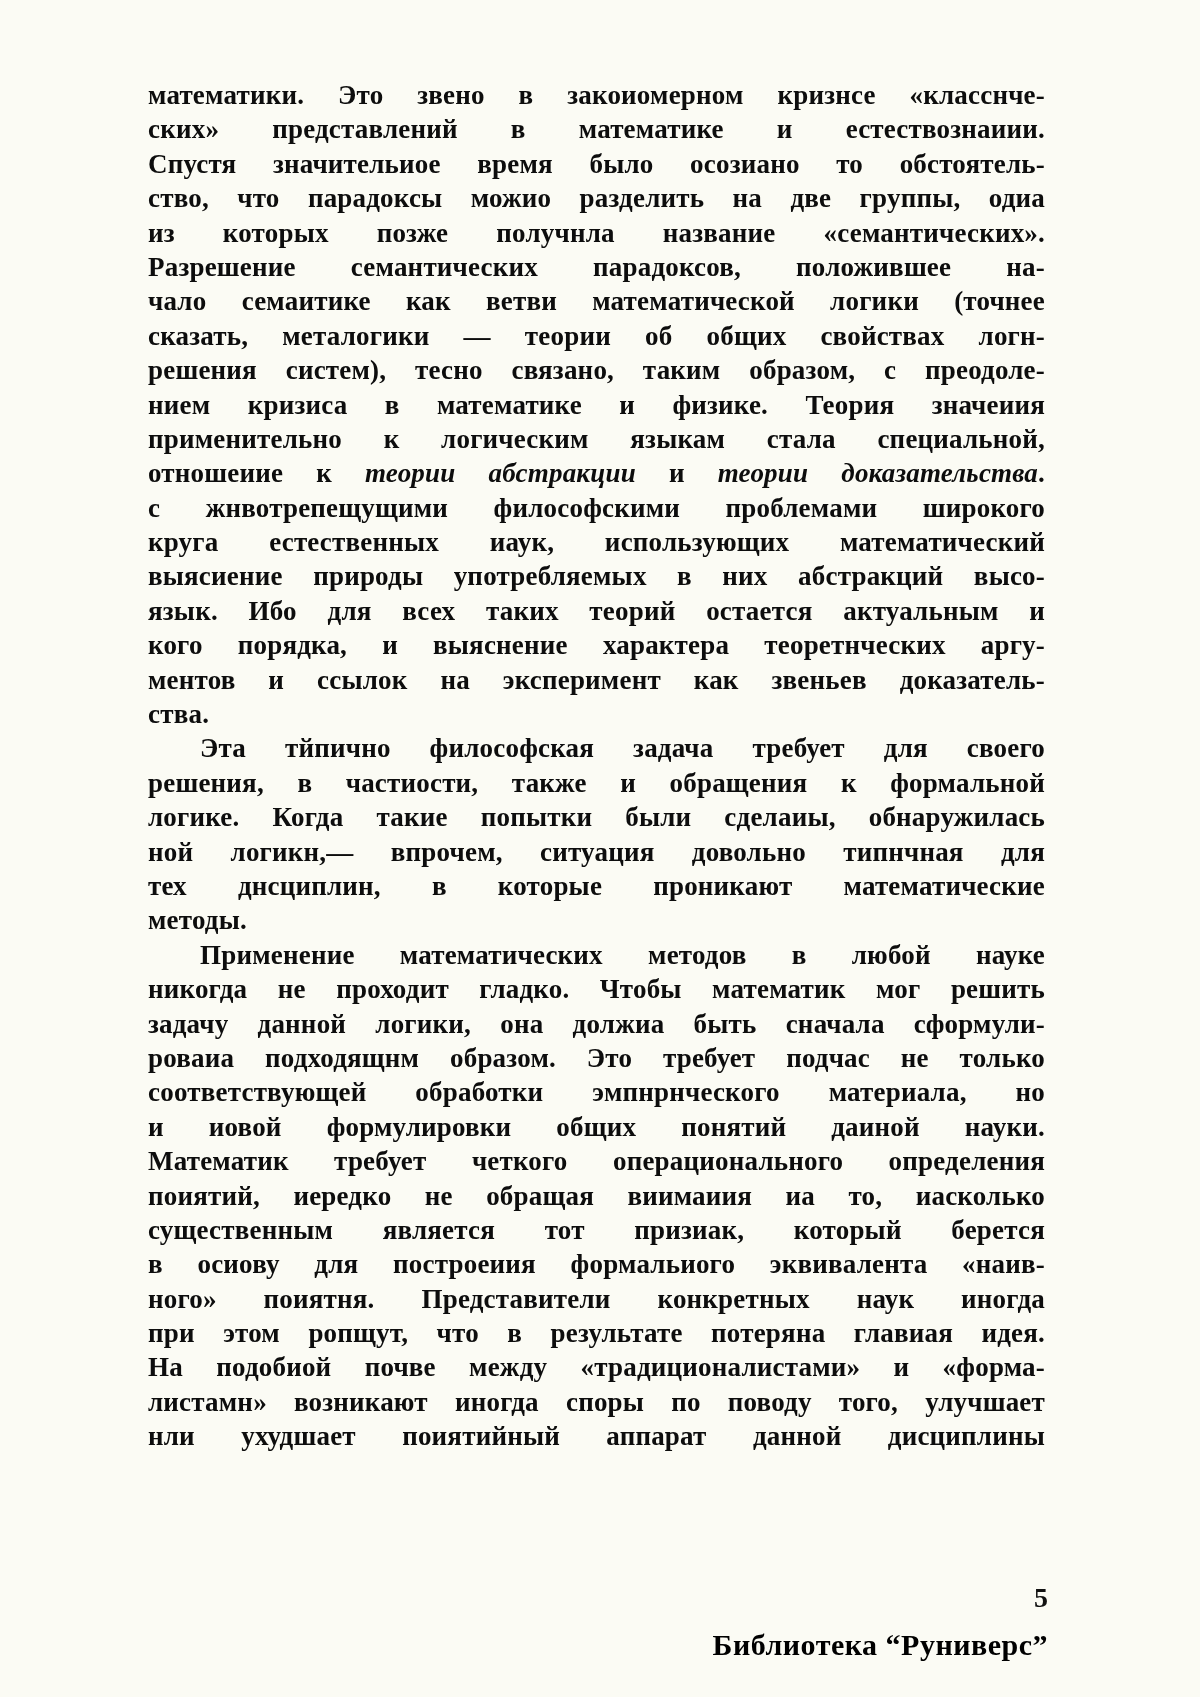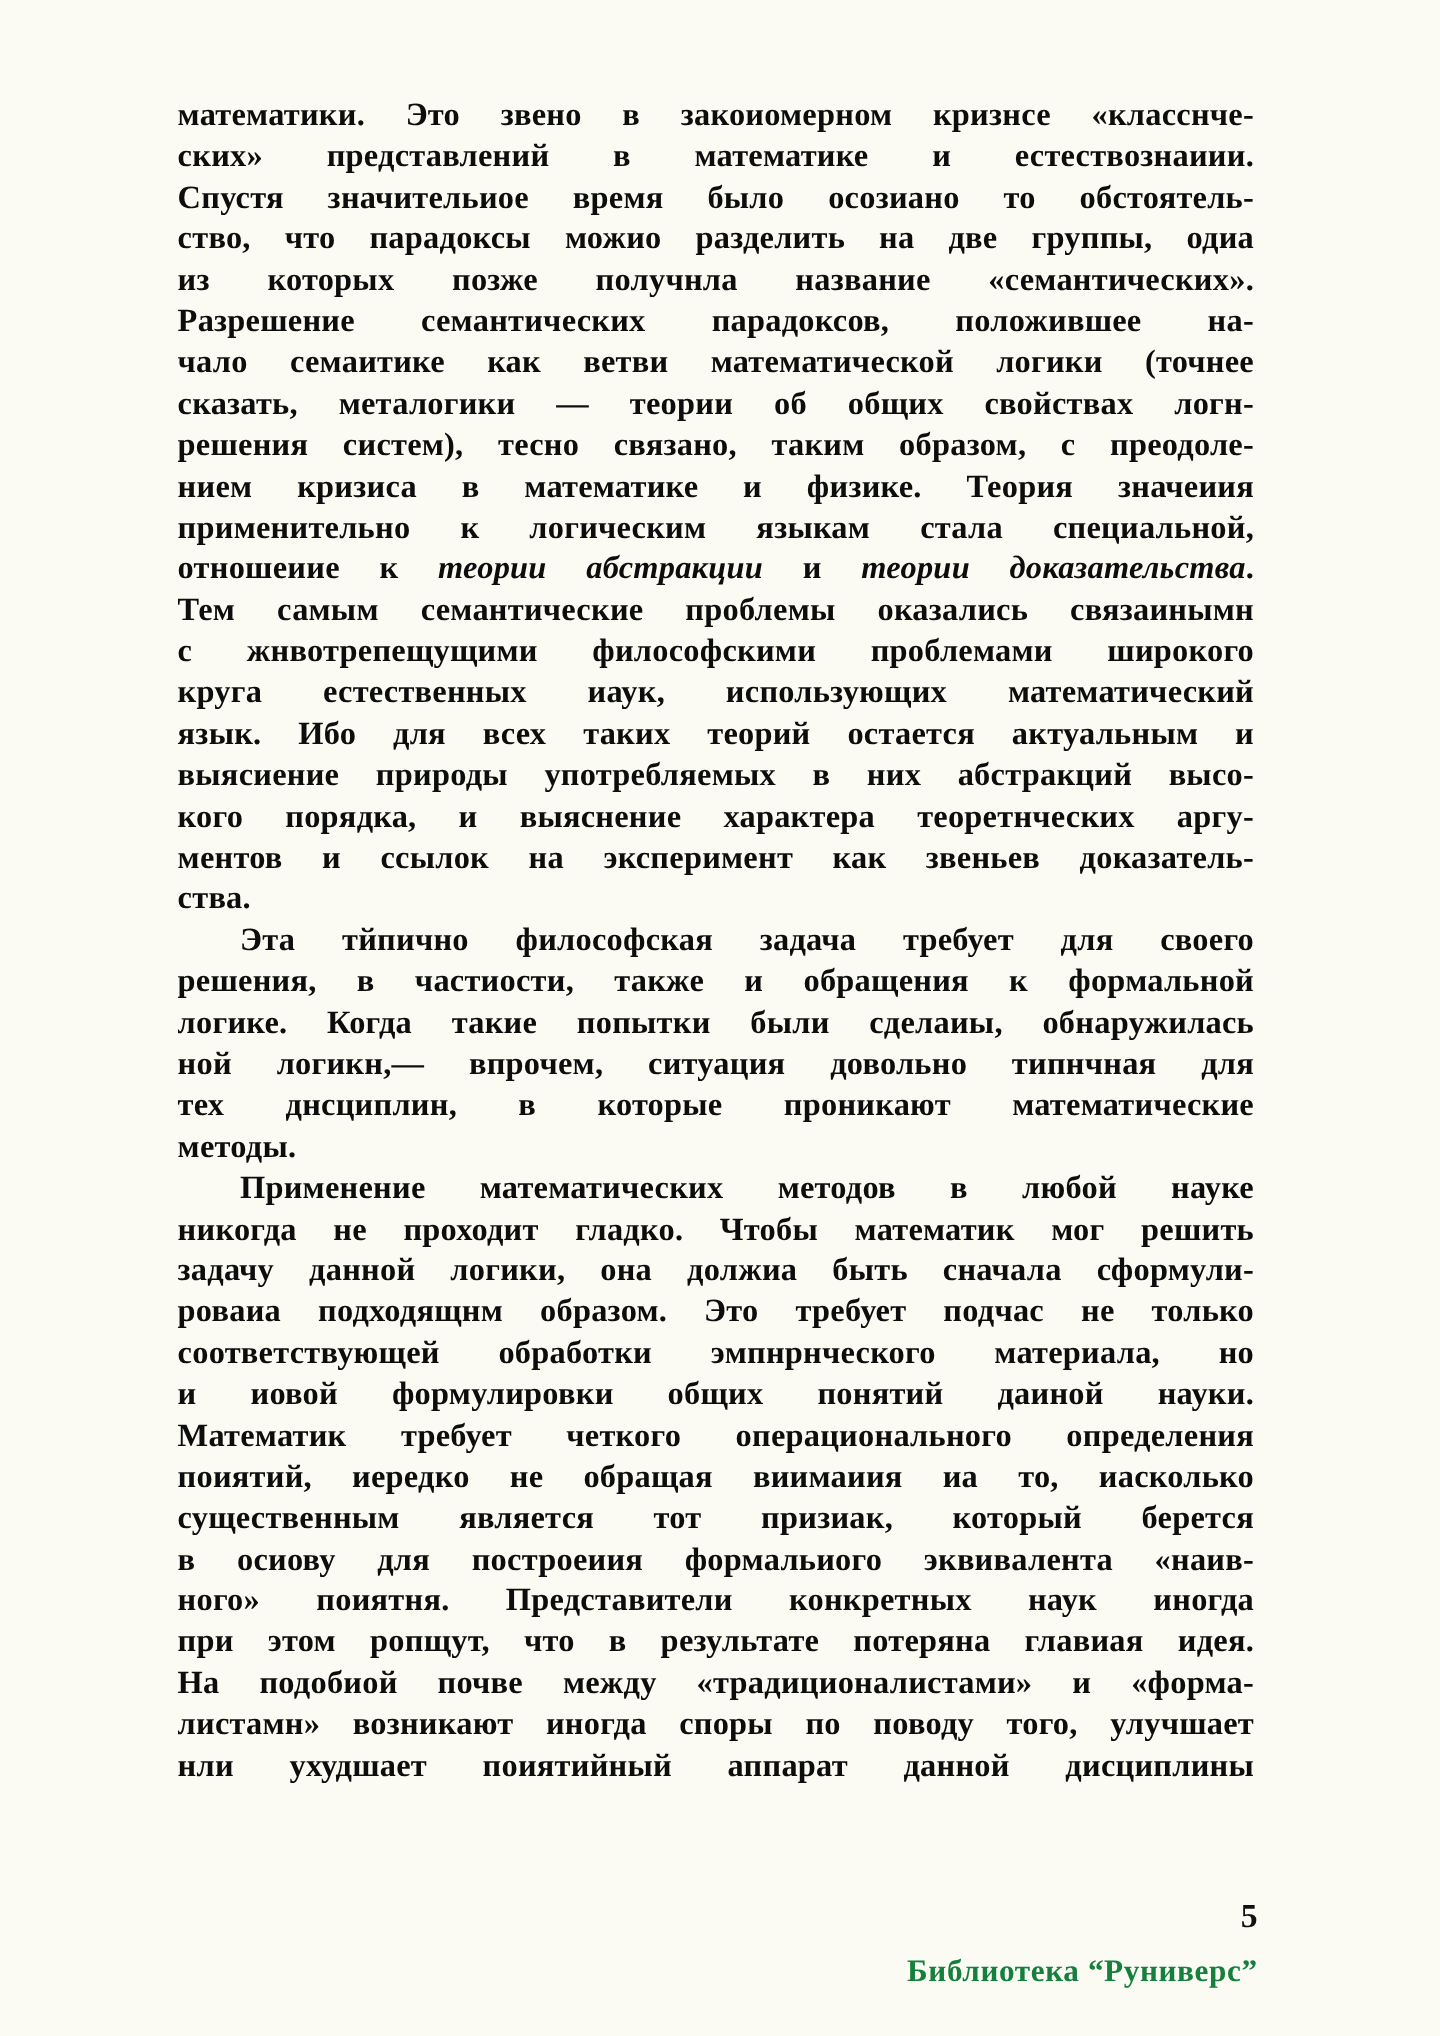--- a/index.html
+++ b/index.html
@@ -43,48 +43,47 @@
     top: 1582px;
     right: 152px;
     font-size: 28px;
     font-weight: bold;
     color: #111;
   }
   .watermark {
     position: absolute;
     top: 1628px;
     right: 152px;
-    font-size: 26px;
+    font-size: 30px;
     font-weight: bold;
-    color: #15803d;
+    color: #000000;
     letter-spacing: 0.5px;
   }
 </style>
 </head>
 <body>
 
 <div class="scan-page">
   <div class="page-text">
       <div class="line">математики. Это звено в закоиомерном кризнсе «класснче-</div>
       <div class="line">ских» представлений в математике и естествознаиии.</div>
       <div class="line">Спустя значительиое время было осозиано то обстоятель-</div>
       <div class="line">ство, что парадоксы можио разделить на две группы, одиа</div>
       <div class="line">из которых позже получнла название «семантических».</div>
       <div class="line">Разрешение семантических парадоксов, положившее на-</div>
       <div class="line">чало семаитике как ветви математической логики (точнее</div>
       <div class="line">сказать, металогики — теории об общих свойствах логн-</div>
       <div class="line">решения систем), тесно связано, таким образом, с преодоле-</div>
       <div class="line">нием кризиса в математике и физике. Теория значеиия</div>
       <div class="line">применительно к логическим языкам стала специальной,</div>
       <div class="line"><span>отношеиие к </span><span class="it">теории абстракции</span><span> и </span><span class="it">теории доказательства</span><span>.</span></div>
-      <div class="line">Тем самым семантические проблемы оказались связаинымн</div>
       <div class="line">с жнвотрепещущими философскими проблемами широкого</div>
       <div class="line">круга естественных иаук, использующих математический</div>
+      <div class="line">выясиение природы употребляемых в них абстракций высо-</div>
       <div class="line">язык. Ибо для всех таких теорий остается актуальным и</div>
-      <div class="line">выясиение природы употребляемых в них абстракций высо-</div>
       <div class="line">кого порядка, и выяснение характера теоретнческих аргу-</div>
       <div class="line">ментов и ссылок на эксперимент как звеньев доказатель-</div>
       <div class="line flush">ства.</div>
       <div class="line indent">Эта тйпично философская задача требует для своего</div>
       <div class="line">решения, в частиости, также и обращения к формальной</div>
       <div class="line">логике. Когда такие попытки были сделаиы, обнаружилась</div>
       <div class="line">ной логикн,— впрочем, ситуация довольно типнчная для</div>
       <div class="line">тех днсциплин, в которые проникают математические</div>
       <div class="line flush">методы.</div>
       <div class="line indent">Применение математических методов в любой науке</div>

